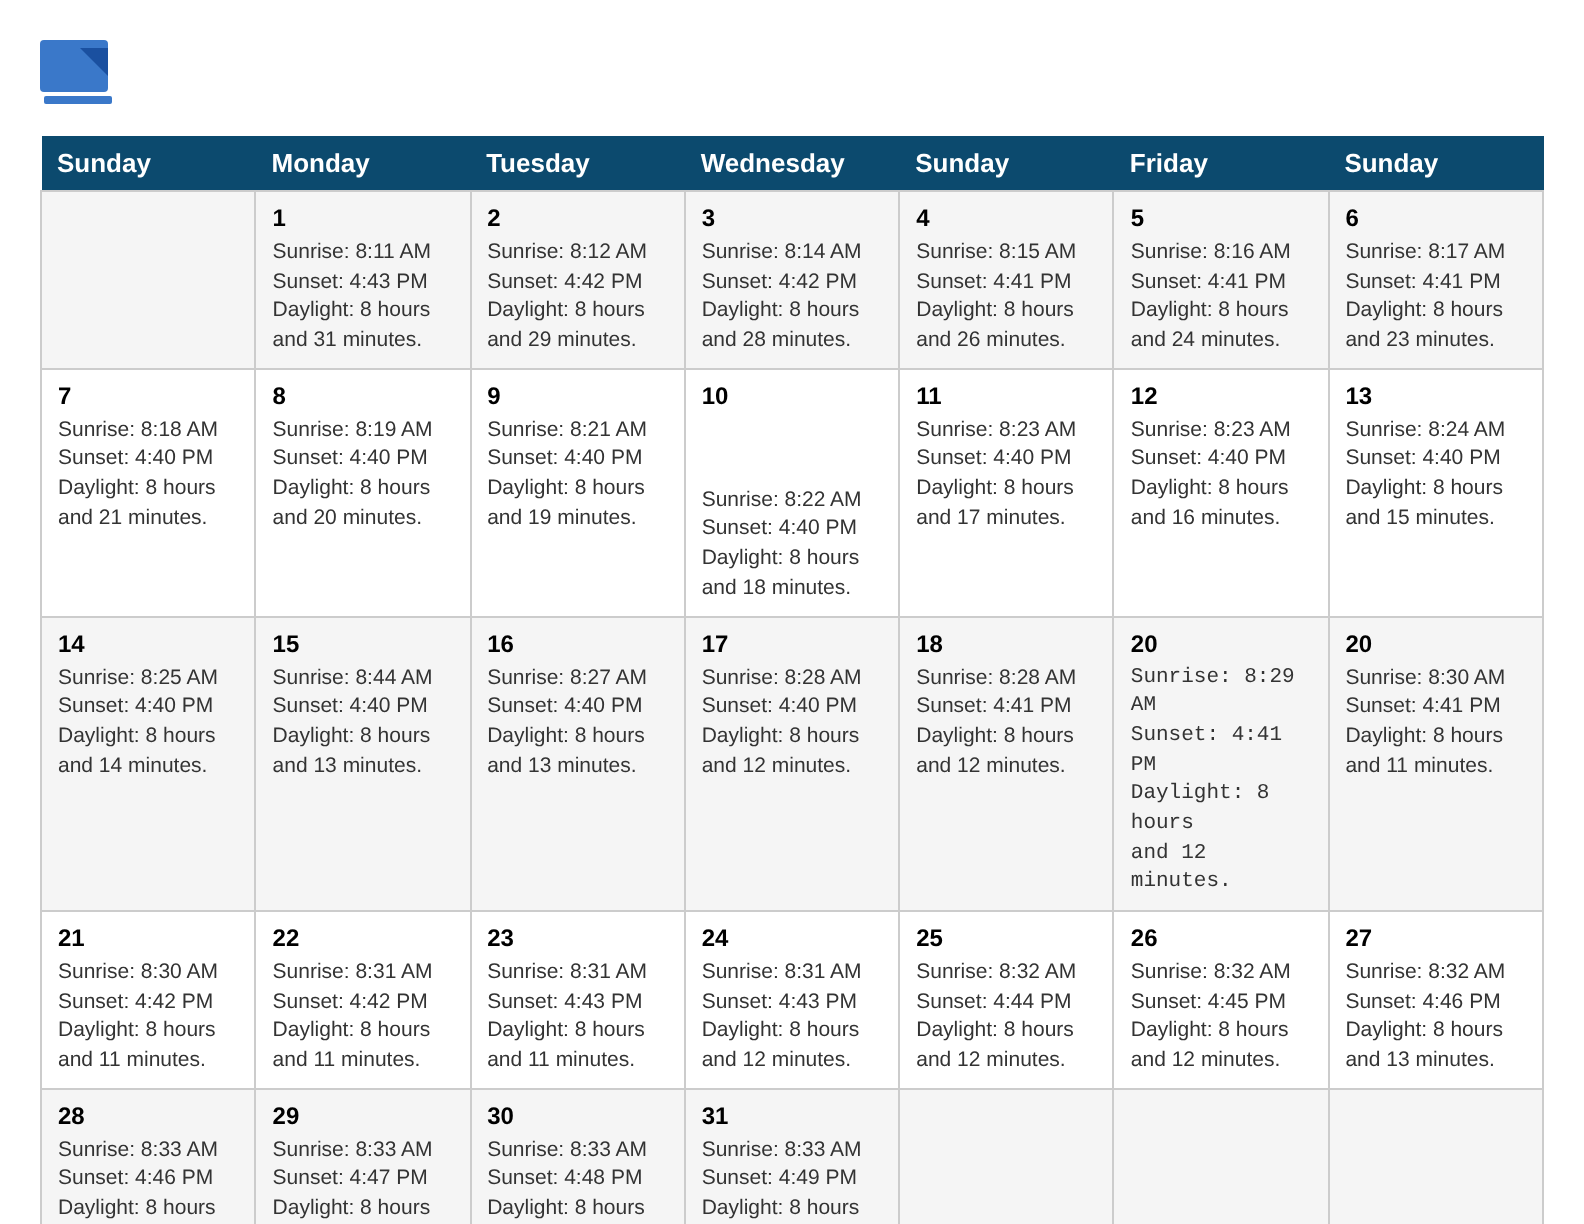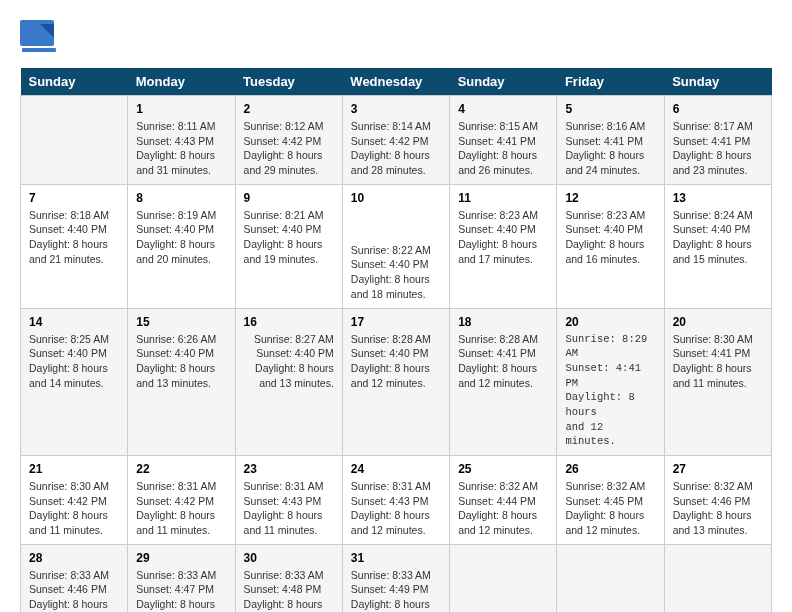--- a/index.html
+++ b/index.html
@@ -218,28 +218,28 @@
       <tr>
         <td>
           <span class="day-number">14</span>
           <div class="day-info" style="white-space: pre-line;">Sunrise: 8:25 AM
 Sunset: 4:40 PM
 Daylight: 8 hours
 and 14 minutes.</div>
         </td>
         <td>
           <span class="day-number">15</span>
-          <div class="day-info" style="white-space: pre-line;">Sunrise: 6:26 AM
+          <div class="day-info" style="white-space: pre-line;">Sunrise: 8:44 AM
 Sunset: 4:40 PM
 Daylight: 8 hours
 and 13 minutes.</div>
         </td>
         <td>
           <span class="day-number">16</span>
-          <div class="day-info" style="white-space: pre-line; text-align: right;">Sunrise: 8:27 AM
+          <div class="day-info" style="white-space: pre-line;">Sunrise: 8:27 AM
 Sunset: 4:40 PM
 Daylight: 8 hours
 and 13 minutes.</div>
         </td>
         <td>
           <span class="day-number">17</span>
           <div class="day-info" style="white-space: pre-line;">Sunrise: 8:28 AM
 Sunset: 4:40 PM
 Daylight: 8 hours
 and 12 minutes.</div>

